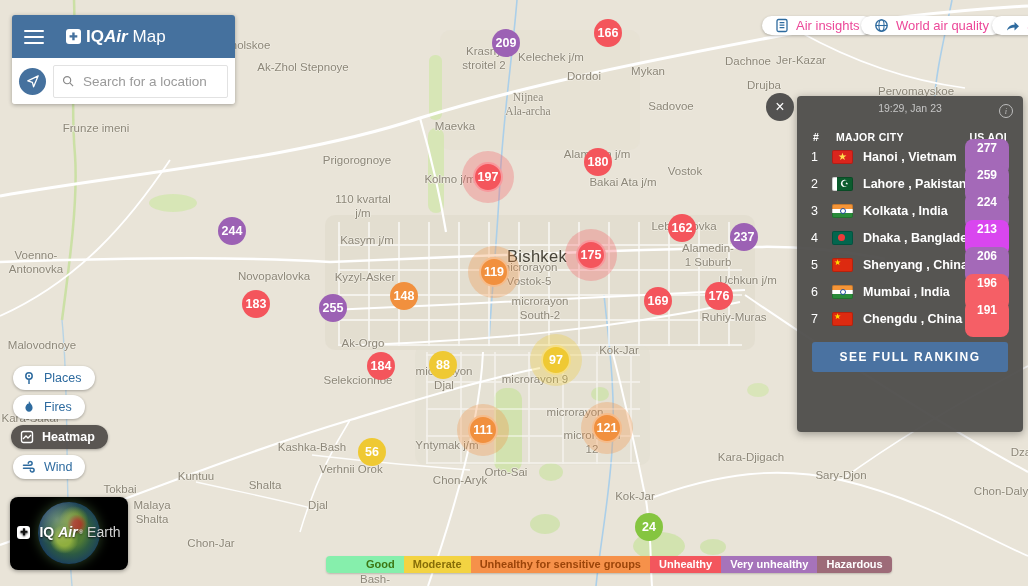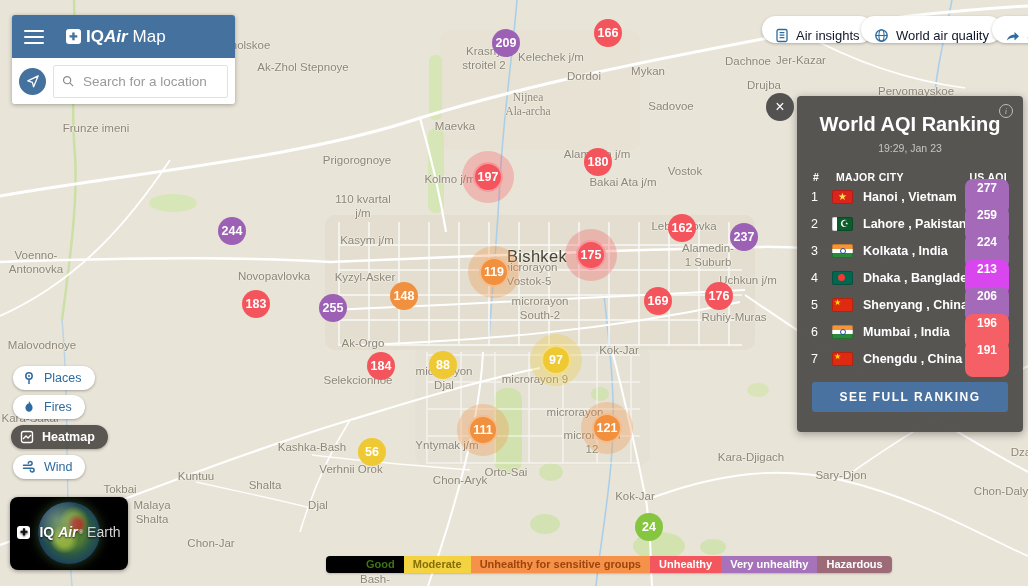--- a/index.html
+++ b/index.html
@@ -42,22 +42,22 @@
   .brand-bar .bp{color:#fff;font-size:17px;font-weight:300;}
   .search-row{height:46px;background:#fff;display:flex;align-items:center;padding:0 7px;}
   .navbtn{width:27px;height:27px;border-radius:50%;background:#45719e;display:flex;
       align-items:center;justify-content:center;flex:0 0 27px;cursor:pointer;}
   .inputbox{flex:1;height:31px;border:1px solid #e2e2e2;border-radius:2px;margin-left:7px;
       display:flex;align-items:center;padding:0 8px;}
   .inputbox input{border:none;outline:none;width:100%;font-size:13.5px;color:#444;
       font-family:"Liberation Sans",sans-serif;background:transparent;margin-left:7px;}
   .inputbox input::placeholder{color:#9a9a9a;}
   
-  .pill{position:absolute;top:16px;height:27px;background:#fff;border-radius:14px;
-      display:flex;align-items:flex-end;padding:0 13px;gap:7px;color:#0f172a;font-size:13px;
+  .pill{position:absolute;top:16px;height:19px;background:#fff;border-radius:14px;
+      display:flex;align-items:center;padding:0 13px;gap:7px;color:#ec4899;font-size:13px;
       box-shadow:0 1px 3px rgba(0,0,0,.25);cursor:pointer;z-index:20;white-space:nowrap;}
   #btn-air{left:762px;}
   #btn-world{left:861px;}
   #btn-share{left:992px;width:80px;}
   
   .layerpill{position:absolute;left:13px;height:24px;background:#fff;border-radius:13px;
       display:flex;align-items:center;padding:0 13px 0 9px;gap:8px;color:#2e6b9f;
       font-size:12.5px;font-weight:500;box-shadow:0 1px 3px rgba(0,0,0,.3);cursor:pointer;z-index:20;}
   .layerpill.active{background:rgba(77,74,70,.92);color:#fff;font-weight:bold;left:11px;}
   
@@ -495,31 +495,30 @@
   <div class="earth-label">
     <span class="plusbox dark">✚</span>
     <span class="bq">IQ</span>
       <span class="ba">Air</span>
       <sup>®</sup>
     <span class="el">Earth</span>
   </div>
 </div>
 
 <div id="legend">
-    <div class="legend-seg" style="background: #000000; color: rgb(60, 118, 19); padding-left: 40px;">Good</div>
+    <div class="legend-seg" style="background: #86efac; color: rgb(60, 118, 19); padding-left: 40px;">Good</div>
     <div class="legend-seg" style="background: rgb(243, 211, 66); color: rgb(135, 109, 8);">Moderate</div>
     <div class="legend-seg" style="background: rgb(246, 145, 74); color: rgb(156, 69, 10);">Unhealthy for sensitive groups</div>
     <div class="legend-seg" style="background: rgb(243, 86, 93); color: rgb(255, 255, 255);">Unhealthy</div>
     <div class="legend-seg" style="background: rgb(166, 115, 186); color: rgb(255, 255, 255);">Very unhealthy</div>
     <div class="legend-seg" style="background: rgb(157, 107, 120); color: rgb(255, 255, 255);">Hazardous</div>
   </div>
 
 <div id="panel">
   <div class="info-i">i</div>
-  <div class="panel-title">World AQI Ranking</div>
   <div class="panel-sub">19:29, Jan 23</div>
   <div class="rank-head">
     <span class="h-rank">#</span>
     <span class="h-city">MAJOR CITY</span>
     <span class="h-aqi">US AQI</span>
   </div>
   <div>
       <div class="rank-row">
         <span class="rk">1</span>
         <span class="flag flag-vn">

